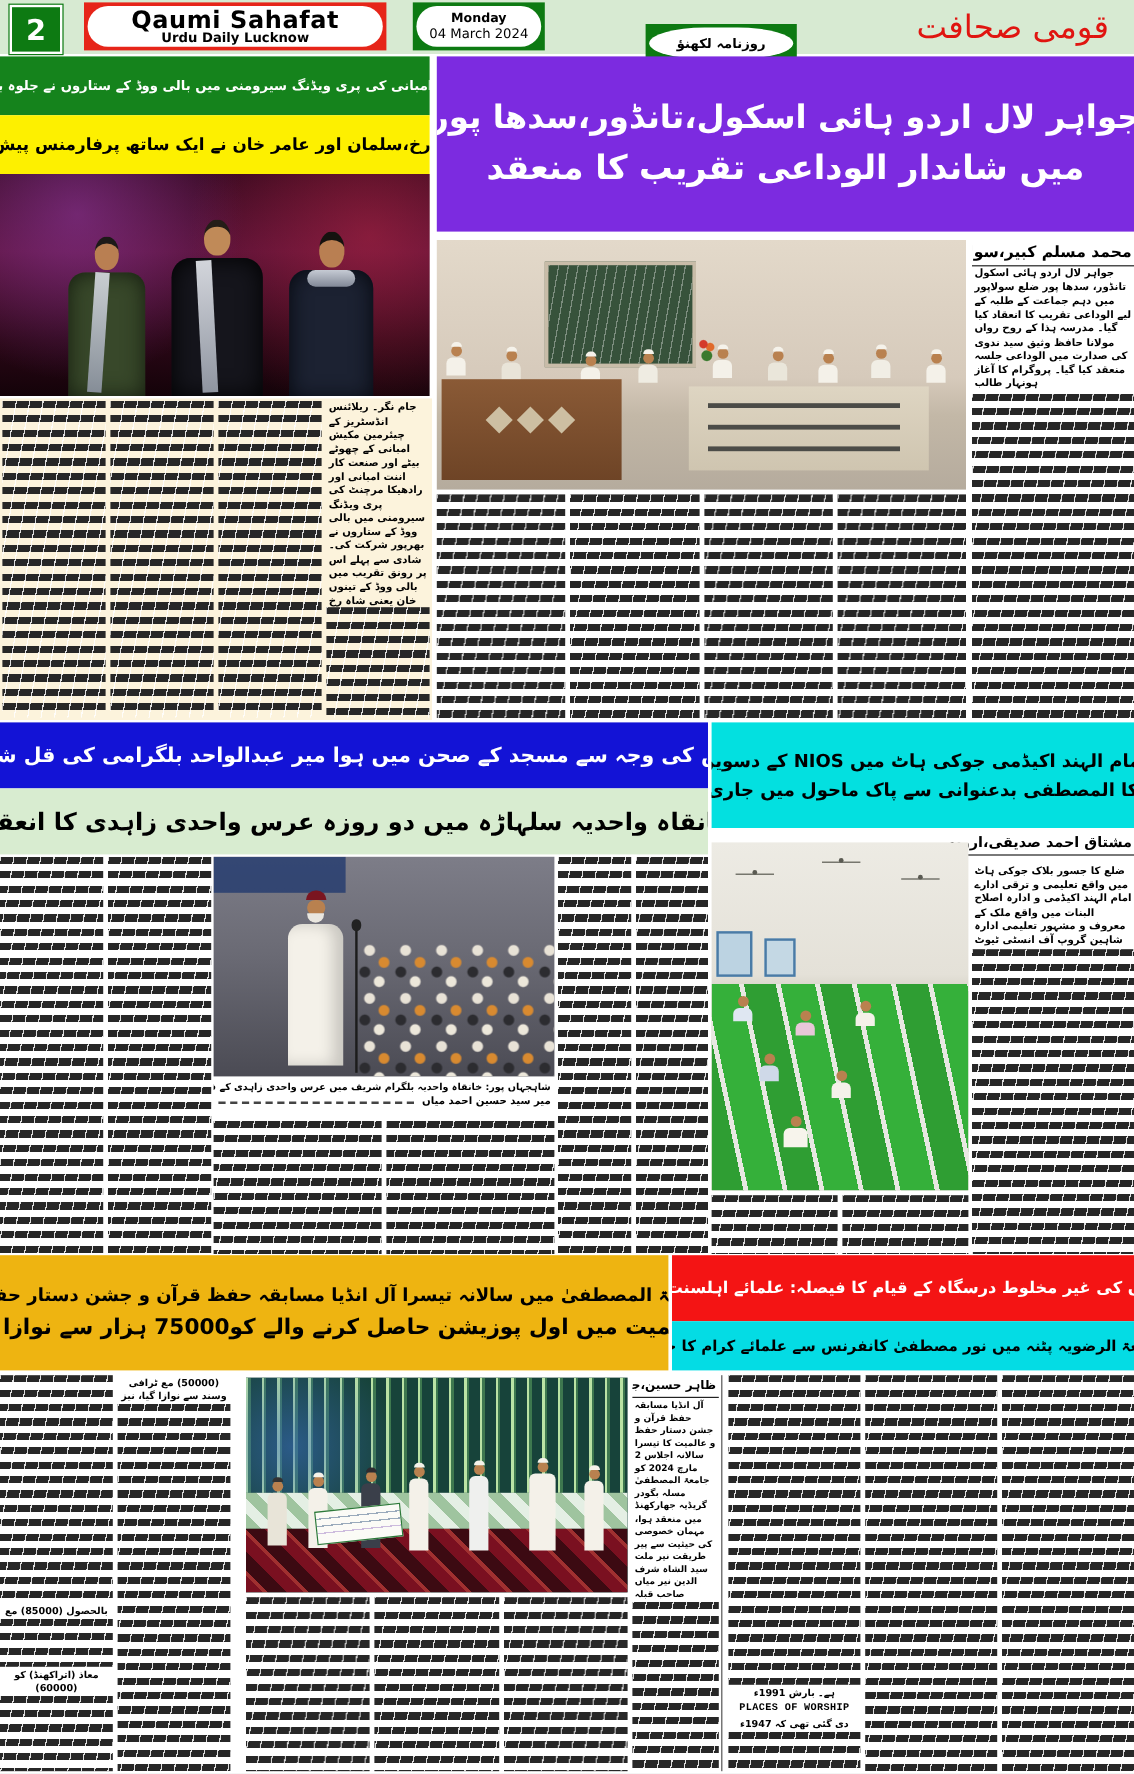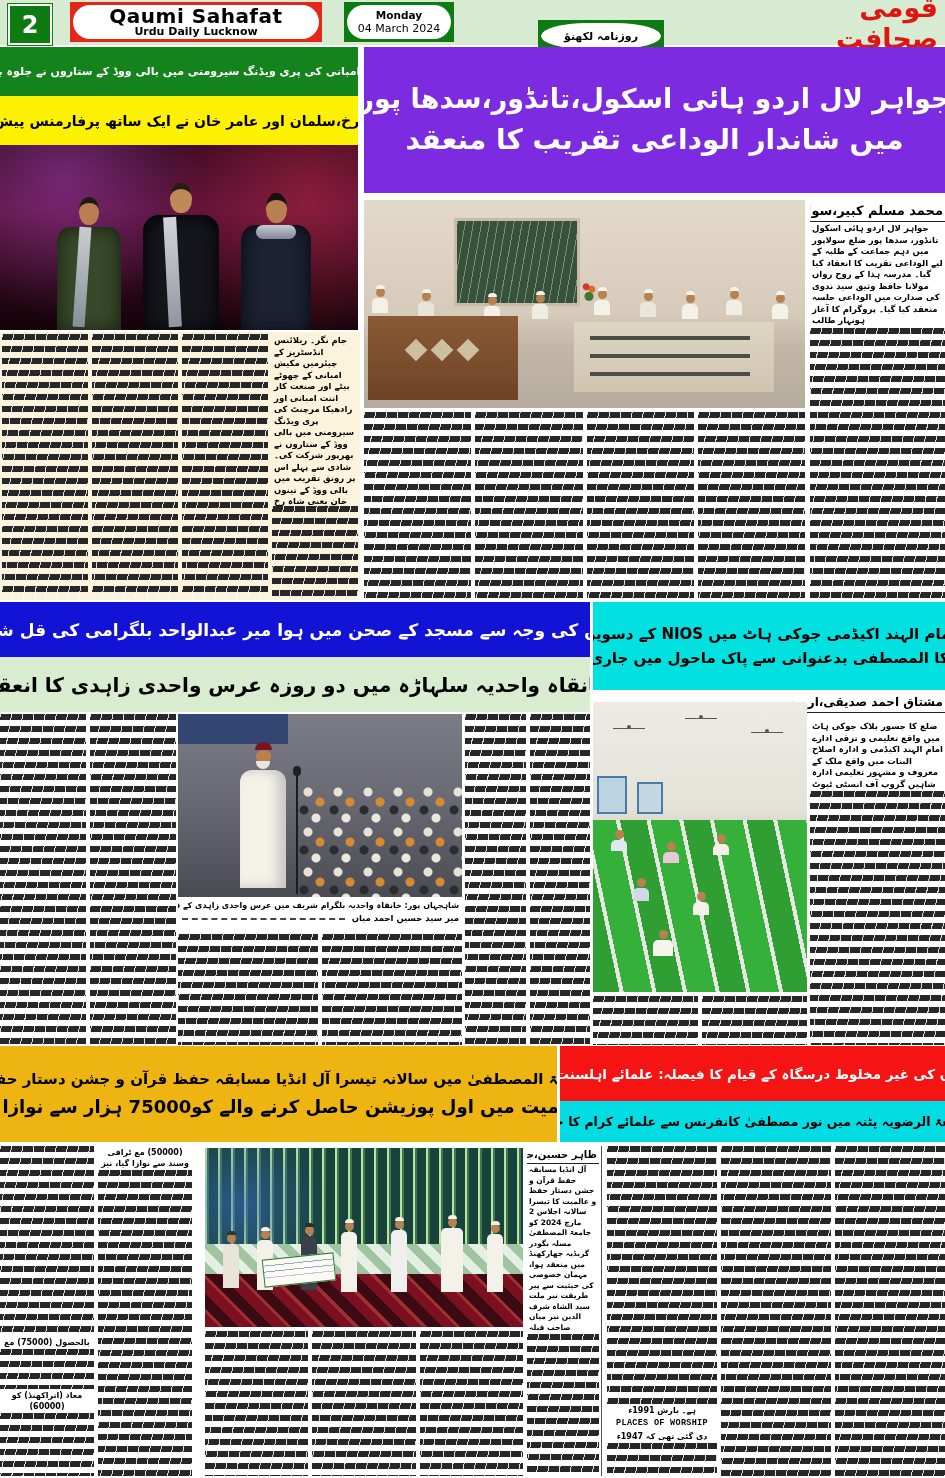--- a/index.html
+++ b/index.html
@@ -54,21 +54,21 @@
       <div class="pill" style="width:100%;height:100%;">
         <span style="font-weight:bold;font-size:10.5px;line-height:13px;color:#000;">Monday</span>
         <span style="font-weight:normal;font-size:11px;line-height:13px;color:#000;">04 March 2024</span>
       </div>
     </div>
     <div class="abs" style="left:538px;top:20px;width:126px;height:32px;background:#0d7a12;padding:3px;box-sizing:border-box;text-align:center;">
       <div class="pill ur" style="width:100%;height:100%;border-radius:50%/65%;">
         <span style="font-size:11px;font-weight:bold;color:#000;">روزنامہ لکھنؤ</span>
       </div>
     </div>
-    <div class="abs ur" style="left:750px;top:4px;width:188px;height:38px;color:#e01510;font-weight:bold;font-size:27px;
+    <div class="abs ur" style="left:750px;top:4px;width:188px;height:38px;color:#e01510;font-weight:normal;font-size:27px;
                 display:flex;align-items:center;justify-content:center;">قومی صحافت</div>
   </div>
 
   <div class="abs strip ur" style="left:0;top:47px;width:358px;height:49px;background:#15831c;color:#fff;font-size:11px;">اننت امبانی کی پری ویڈنگ سیرومنی میں بالی ووڈ کے ستاروں نے جلوہ بکھیرا</div>
   <div class="abs strip ur" style="left:0;top:96px;width:358px;height:49px;background:#fdf000;color:#000;font-size:14px;">شاہ رخ،سلمان اور عامر خان نے ایک ساتھ پرفارمنس پیش کی</div>
 
   <div class="abs" style="left:0;top:145px;width:358px;height:185px;overflow:hidden;
               background:
                 radial-gradient(circle at 18% 18%, rgba(150,60,170,.55), transparent 42%),
                 radial-gradient(circle at 86% 28%, rgba(190,40,70,.5), transparent 45%),
@@ -348,21 +348,21 @@
   <div class="abs strip ur" style="left:560px;top:1046px;width:385px;height:55px;background:#f41414;color:#fff;font-size:13.5px;">بچیوں کی غیر مخلوط درسگاہ کے قیام کا فیصلہ: علمائے اہلسنت بہار</div>
   <div class="abs strip ur" style="left:560px;top:1101px;width:385px;height:41px;background:#04dce4;color:#000;font-size:12.5px;">الجامعۃ الرضویہ پٹنہ میں نور مصطفیٰ کانفرنس سے علمائے کرام کا خطاب</div>
 
   <div class="abs cols" style="left:0;top:1146px;width:192px;height:330px;">
     <div class="col">
       <div class="frag">(50000) مع ٹرافی وسند سے نوازا گیا، نیز</div>
       <div class="tx"></div>
     </div>
     <div class="col">
       <div class="tx" style="flex:0 0 190px;"></div>
-      <div class="frag">بالحصول (75000) مع</div>
+      <div class="frag">بالحصول (85000) مع</div>
       <div class="tx" style="flex:0 0 40px;"></div>
       <div class="frag">معاذ (اتراکھنڈ) کو (60000)</div>
       <div class="tx"></div>
     </div>
   </div>
 
   <div class="abs" style="left:205px;top:1148px;width:318px;height:179px;overflow:hidden;background:#17433a;">
     <div class="abs" style="left:0;top:0;width:318px;height:96px;
                 background:
                   radial-gradient(circle at 12% 60%, rgba(60,110,200,.55), transparent 30%),

